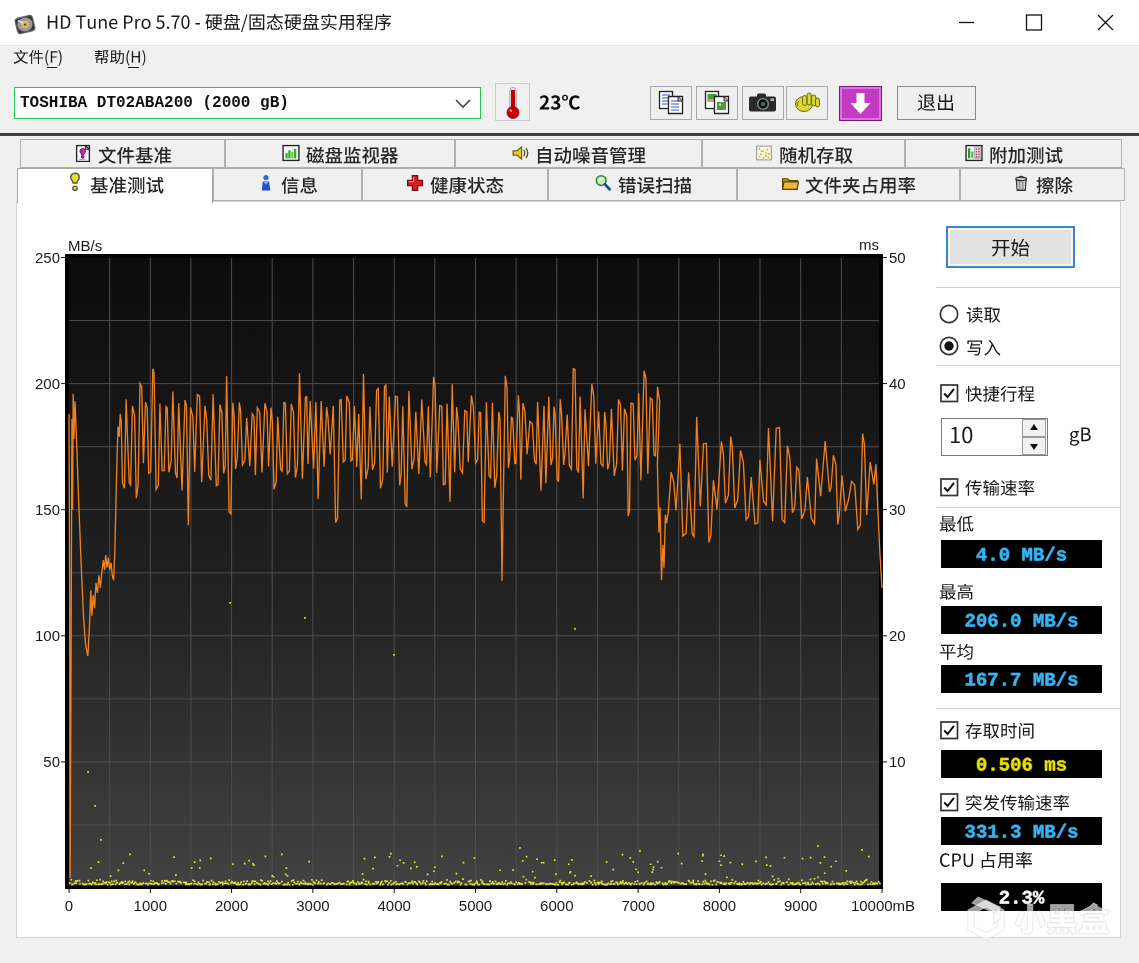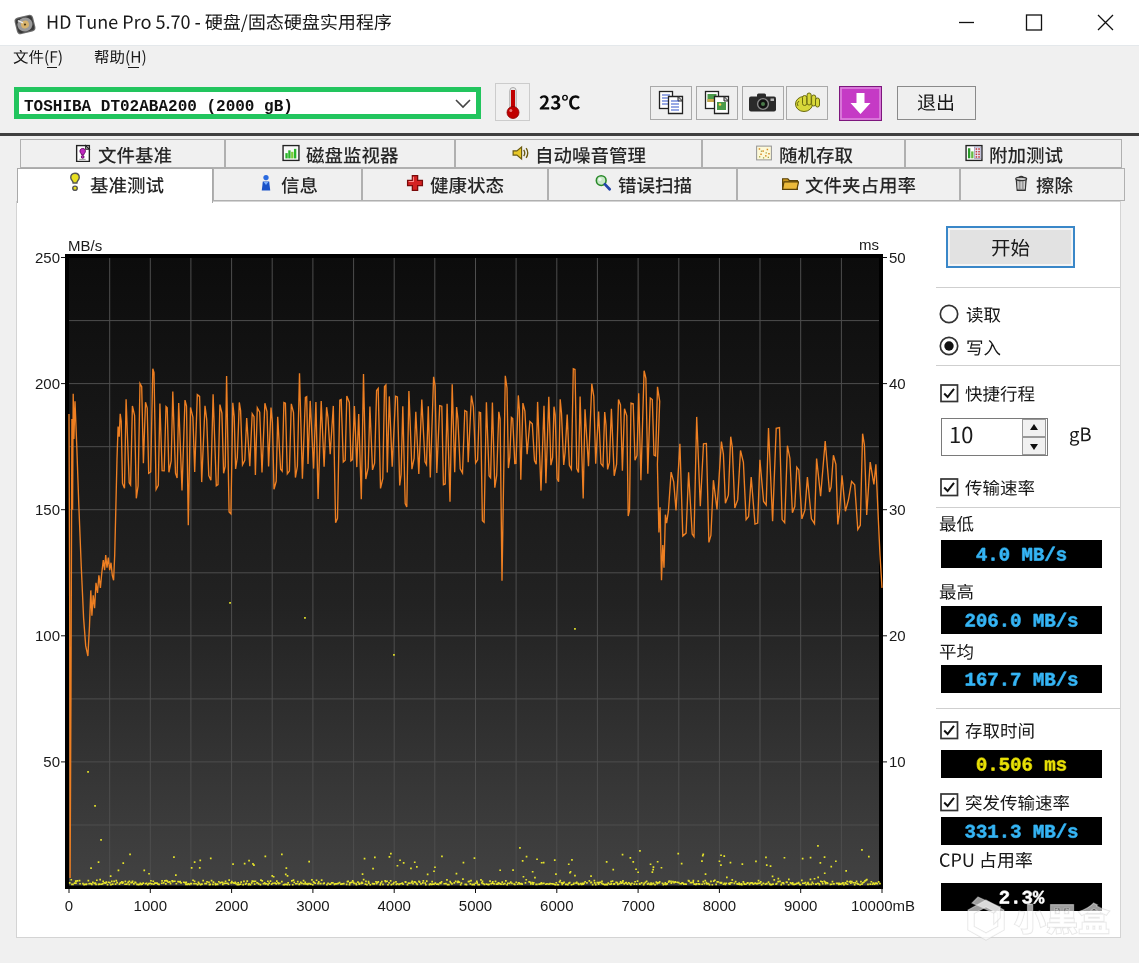--- a/index.html
+++ b/index.html
@@ -28,21 +28,21 @@
 <div class="abs" style="left:0;top:45px;width:1139px;height:88px;background:#f0f0f0;border-top:1px solid #e4e8eb"></div>
 <svg style="position:absolute;left:13.0px;top:50.3px" width="53" height="19">
       <path d="M6.6 -0C7 0.7 7.5 1.8 7.7 2.4L9 2C8.8 1.3 8.2 0.3 7.8 -0.4ZM0.8 2.4V3.6H3.2C4.1 5.9 5.3 8 6.9 9.6C5.2 11 3.1 12.1 0.6 12.8C0.8 13.1 1.2 13.6 1.3 13.9C3.9 13.1 6 12 7.8 10.4C9.5 12 11.6 13.1 14.2 13.8C14.4 13.5 14.7 13 15 12.8C12.5 12.2 10.4 11.1 8.7 9.6C10.2 8 11.4 6 12.3 3.6H14.8V2.4ZM7.8 8.8C6.4 7.3 5.2 5.5 4.4 3.6H11C10.2 5.7 9.2 7.4 7.8 8.8Z M20.4 7.4V8.6H24.9V13.9H26V8.6H30.3V7.4H26V4H29.6V2.9H26V-0.1H24.9V2.9H22.8C23 2.2 23.2 1.4 23.3 0.7L22.2 0.5C21.8 2.5 21.2 4.5 20.3 5.8C20.6 5.9 21.1 6.2 21.3 6.4C21.7 5.7 22.1 4.9 22.4 4H24.9V7.4ZM19.7 -0.2C18.8 2.1 17.5 4.4 16 5.9C16.2 6.2 16.5 6.8 16.7 7.1C17.2 6.6 17.6 5.9 18.1 5.3V13.9H19.2V3.5C19.8 2.4 20.3 1.2 20.8 0.1Z M34.7 15.7 35.6 15.4C34.2 13.2 33.6 10.5 33.6 7.9C33.6 5.3 34.2 2.7 35.6 0.4L34.7 0C33.3 2.4 32.4 4.9 32.4 7.9C32.4 10.9 33.3 13.4 34.7 15.7Z M37.8 12.7H39.2V7.6H43.6V6.4H39.2V2.6H44.3V1.3H37.8Z M46.3 15.7C47.8 13.4 48.6 10.9 48.6 7.9C48.6 4.9 47.8 2.4 46.3 0L45.4 0.4C46.8 2.7 47.4 5.3 47.4 7.9C47.4 10.5 46.8 13.2 45.4 15.4Z" fill="#1a1a1a"></path>
     </svg>
 <svg style="position:absolute;left:94.0px;top:50.3px" width="55" height="19">
       <path d="M4.2 -0.3V0.9H1V1.9H4.2V3H1.3V3.9H4.2V4.3C4.2 4.5 4.2 4.8 4.1 5.1H0.8V6.1H3.7C3.2 6.8 2.4 7.4 1.1 7.9C1.3 8.1 1.7 8.5 1.9 8.7C3.6 8.1 4.5 7 5 6.1H8.4V5.1H5.3C5.4 4.8 5.4 4.5 5.4 4.3V3.9H8V3H5.4V1.9H8.3V0.9H5.4V-0.3ZM9.1 0.3V8H10.2V1.3H12.8C12.4 2 11.9 2.8 11.4 3.5C12.7 4.2 13.3 4.9 13.3 5.5C13.3 5.8 13.1 6 12.9 6.2C12.7 6.2 12.4 6.3 12.2 6.3C11.8 6.3 11.2 6.3 10.5 6.2C10.7 6.5 10.9 6.9 10.9 7.2C11.5 7.3 12.2 7.3 12.7 7.2C13 7.2 13.4 7.1 13.6 7C14.2 6.7 14.4 6.2 14.4 5.6C14.4 4.9 13.9 4.1 12.6 3.3C13.3 2.5 13.9 1.6 14.5 0.8L13.7 0.3L13.5 0.3ZM2.3 8.6V13.1H3.5V9.7H7.1V13.9H8.3V9.7H12.2V11.8C12.2 12 12.2 12.1 11.9 12.1C11.7 12.1 10.7 12.1 9.7 12.1C9.9 12.4 10.1 12.8 10.2 13.1C11.5 13.1 12.3 13.1 12.8 12.9C13.3 12.7 13.4 12.4 13.4 11.8V8.6H8.3V7.4H7.1V8.6Z M25.3 -0.3C25.3 0.9 25.3 2.1 25.3 3.2H22.7V4.3H25.2C25 8.1 24.2 11.3 21.3 13.1C21.5 13.3 21.9 13.7 22.1 14C25.3 11.9 26.1 8.4 26.4 4.3H28.8C28.6 10 28.5 12.1 28.1 12.5C27.9 12.7 27.8 12.8 27.5 12.8C27.2 12.8 26.4 12.8 25.5 12.7C25.7 13 25.8 13.5 25.8 13.8C26.6 13.9 27.5 13.9 28 13.8C28.5 13.8 28.8 13.6 29.1 13.2C29.6 12.6 29.7 10.3 29.9 3.8C29.9 3.6 29.9 3.2 29.9 3.2H26.4C26.4 2.1 26.4 0.9 26.4 -0.3ZM16 11.2 16.2 12.4C18.1 12 20.7 11.4 23.2 10.8L23.1 9.8L22.2 10V0.4H17.1V11ZM18.2 10.8V8.1H21.1V10.2ZM18.2 4.8H21.1V7.1H18.2ZM18.2 3.8V1.5H21.1V3.8Z M34.7 15.7 35.6 15.4C34.2 13.2 33.6 10.5 33.6 7.9C33.6 5.3 34.2 2.7 35.6 0.4L34.7 0C33.3 2.4 32.4 4.9 32.4 7.9C32.4 10.9 33.3 13.4 34.7 15.7Z M37.8 12.7H39.2V7.3H44.5V12.7H46V1.3H44.5V6.1H39.2V1.3H37.8Z M49.1 15.7C50.5 13.4 51.3 10.9 51.3 7.9C51.3 4.9 50.5 2.4 49.1 0L48.2 0.4C49.5 2.7 50.2 5.3 50.2 7.9C50.2 10.5 49.5 13.2 48.2 15.4Z" fill="#1a1a1a"></path>
     </svg>
 <div class="abs" style="left:47px;top:67px;width:10px;height:1px;background:#1a1a1a"></div>
 <div class="abs" style="left:128px;top:67px;width:11px;height:1px;background:#1a1a1a"></div>
 <div class="abs" style="left:14px;top:87px;width:467px;height:32px;background:#fff;
-border:5px solid #22c55e;font-family:'Liberation Mono',monospace;font-weight:bold;
+border:1px solid #22c55e;font-family:'Liberation Mono',monospace;font-weight:bold;
 font-size:16px;line-height:30px;color:#111;padding-left:5px">TOSHIBA DT02ABA200 (2000 gB)</div>
 <svg class="abs" style="left:450px;top:96px" width="26" height="16">
 <path d="M6 4 L13 11 L20 4" stroke="#454545" stroke-width="1.6" fill="none"></path>
     </svg>
 <div class="abs" style="left:495px;top:83px;width:35px;height:38px;border:1px solid #cccccc"></div>
 <svg class="abs" style="left:500px;top:85px" width="26" height="34" viewBox="0 0 26 34">
 <rect x="9.8" y="2.5" width="6.4" height="23" rx="3.2" fill="#e8e8e8" stroke="#aaa" stroke-width="1"></rect>
 <rect x="11" y="5" width="4" height="20" fill="#c00000"></rect>
 <circle cx="13" cy="27.5" r="6" fill="#c00000" stroke="#8a0000" stroke-width="0.8"></circle>
 <circle cx="10.8" cy="25.6" r="1.5" fill="#e87a7a"></circle>

